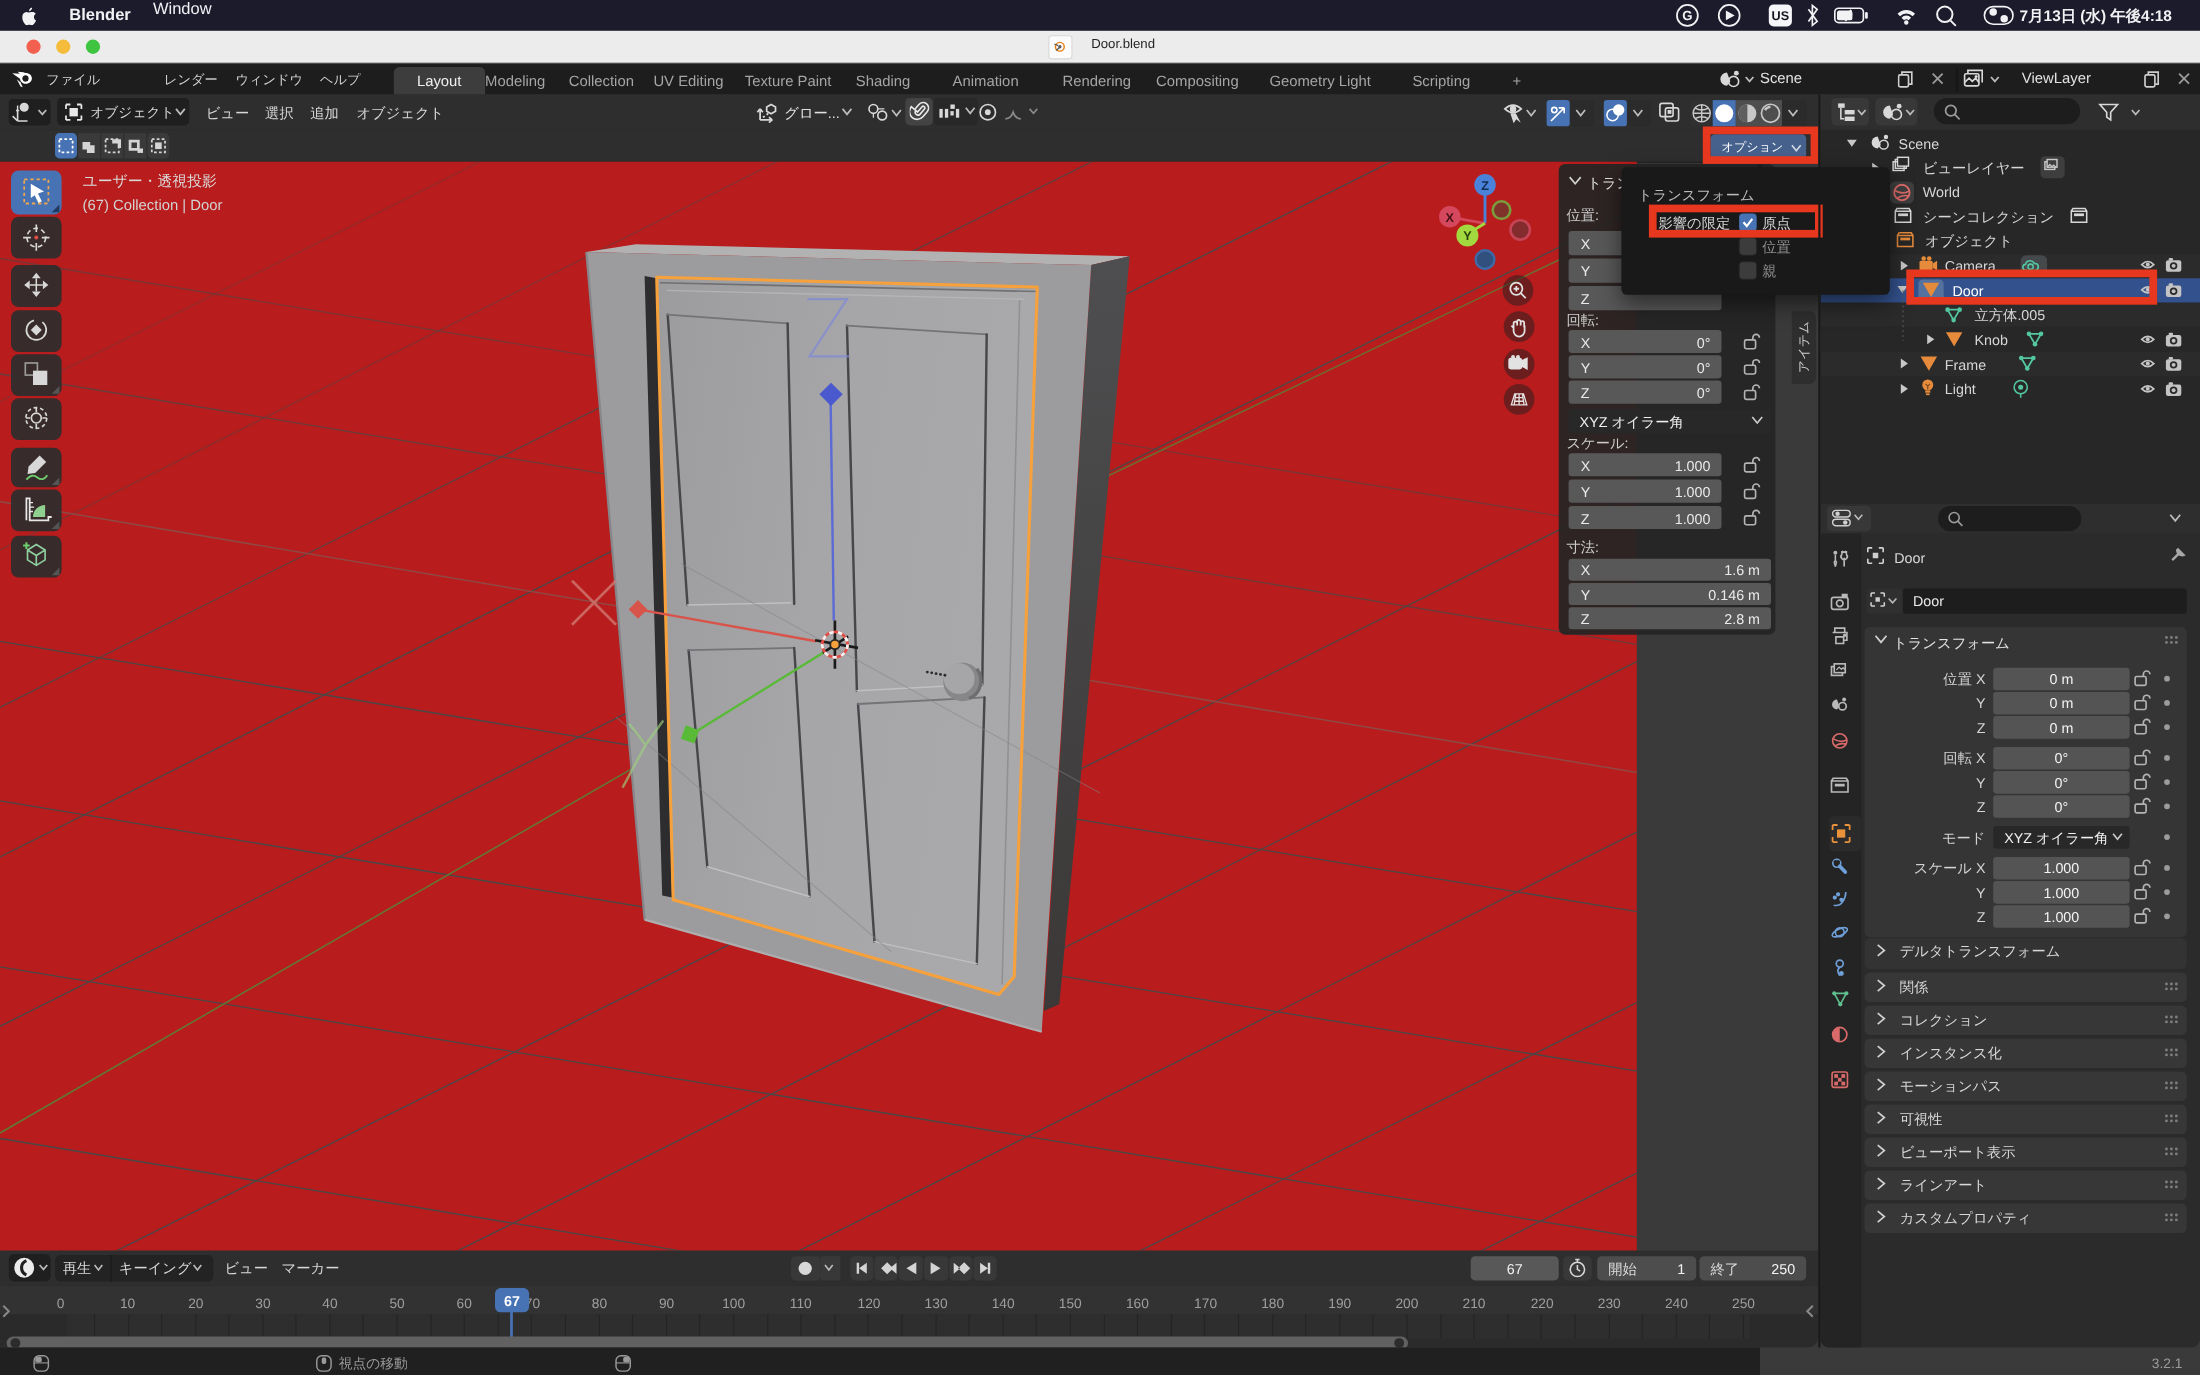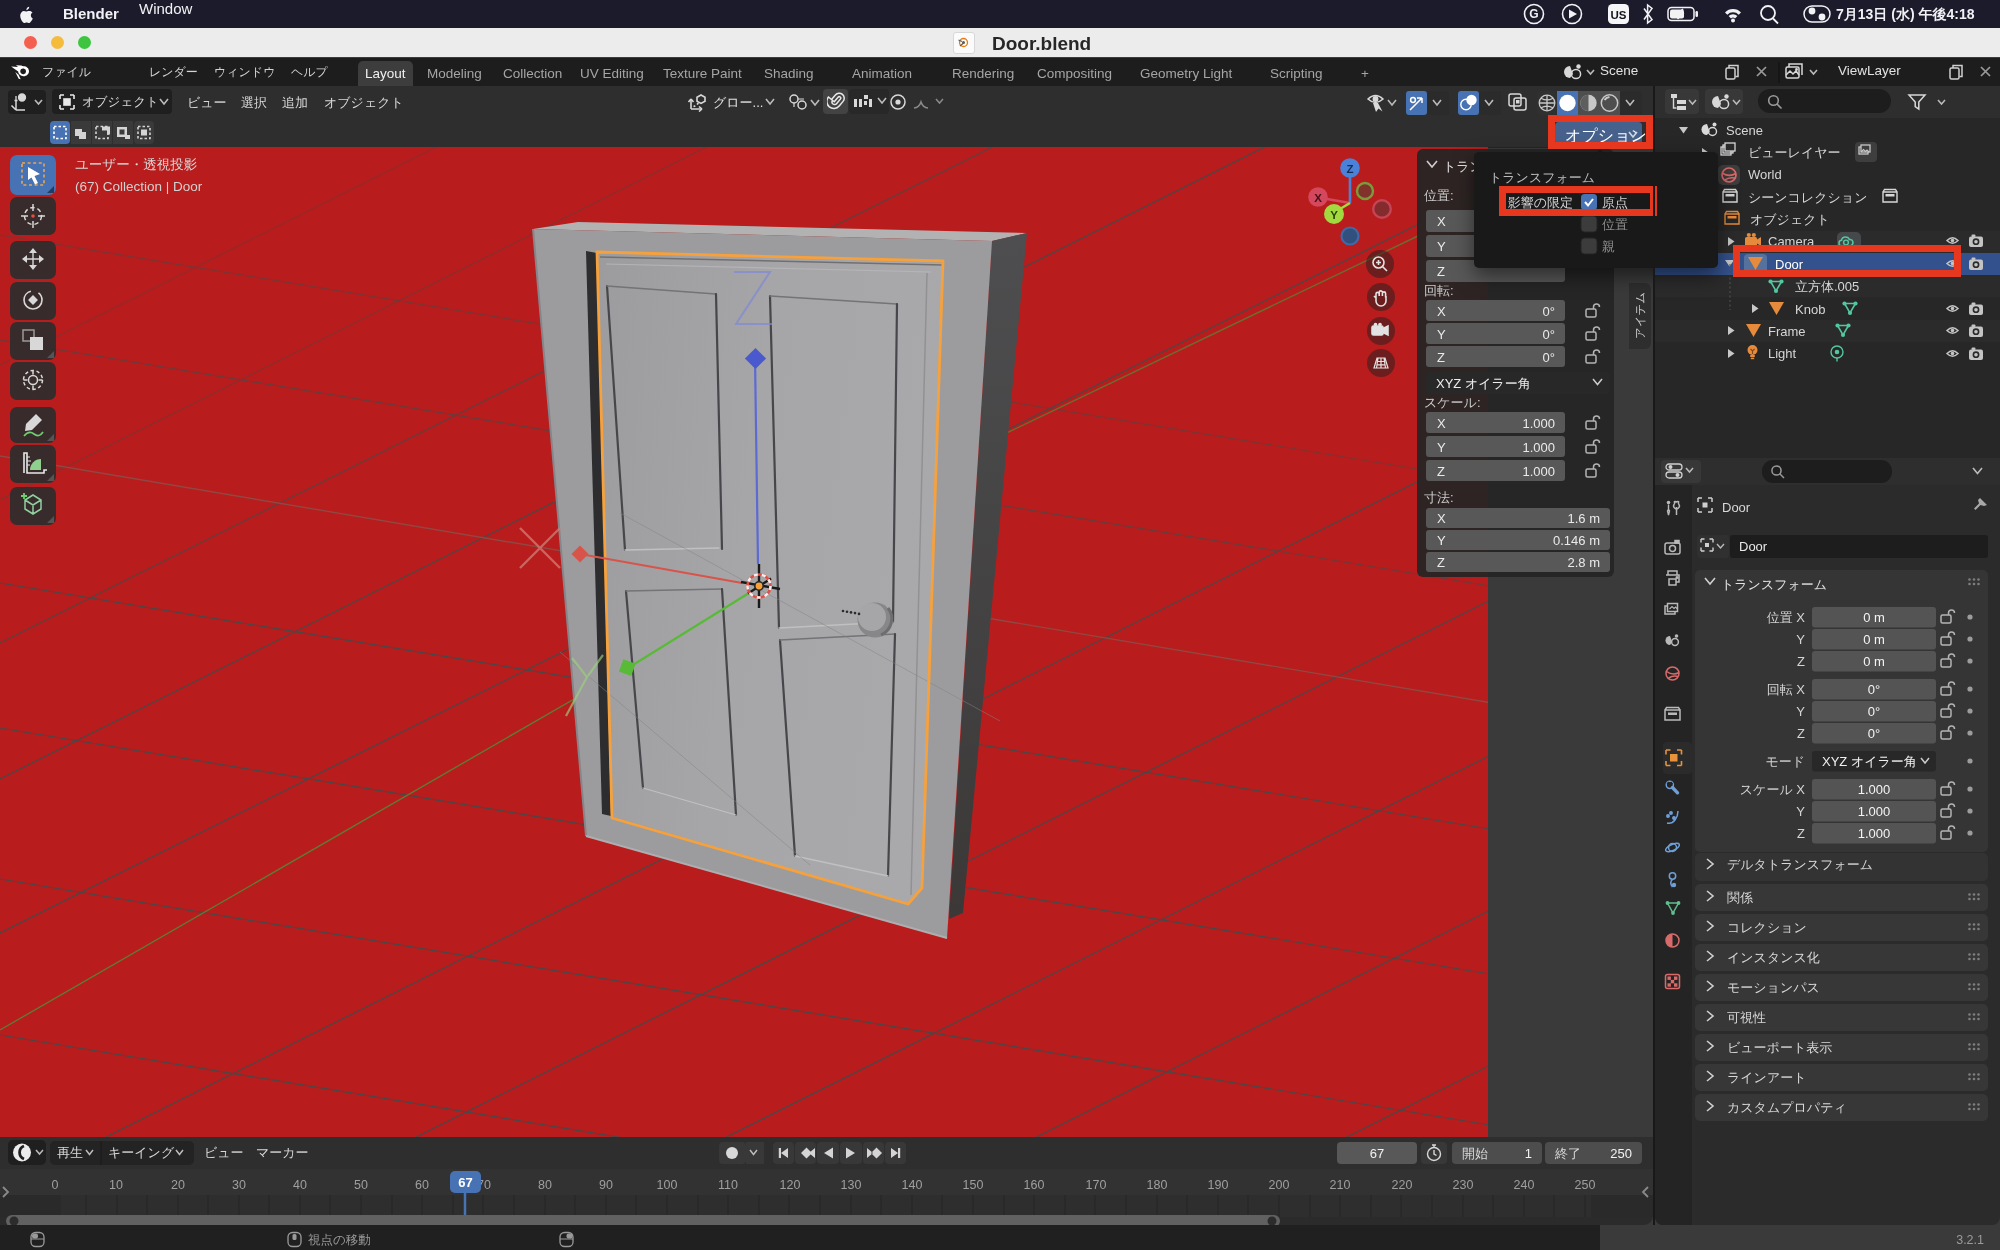--- a/index.html
+++ b/index.html
@@ -8,21 +8,21 @@
   .abs{position:absolute;}
   #page{position:relative;width:2000px;height:1250px;}
   
   #menubar{left:0;top:0;width:2000px;height:28px;background:#1b1b2c;color:#f2f2f5;font-size:15px;}
   #titlebar{left:0;top:28px;width:2000px;height:29px;background:#ececec;border-bottom:1px solid #3c3c3c;}
   .tl{width:13px;height:13px;border-radius:50%;display:block;}
   
   #topbar{left:0;top:58px;width:2000px;height:28px;background:#1d1d1d;color:#d4d4d4;font-size:13.5px;}
   .menuitem.jpm{font-size:12px;top:6px;}
   .menuitem{position:absolute;top:5px;}
-  .wtab{position:absolute;top:3px;height:25px;line-height:25px;padding:0 7px;color:#a5a5a5;border-radius:5px 5px 0 0;}
+  .wtab{position:absolute;top:3px;height:25px;line-height:25px;padding:0 21px;color:#a5a5a5;border-radius:5px 5px 0 0;}
   .wtab.active{background:#3d3d3d;color:#f0f0f0;}
   
   #vheader{left:0;top:86px;width:1653px;height:32px;background:#2e2e2e;border-bottom:1px solid #232323;}
   #theader{left:0;top:118px;width:1653px;height:29px;background:#2e2e2e;border-bottom:1px solid #242424;}
   #oheader{left:1655px;top:86px;width:345px;height:32px;background:#2e2e2e;}
   .hbtn{position:absolute;background:#282828;border-radius:4px;color:#d8d8d8;font-size:13px;}
   
   #viewport{left:0;top:147px;width:1488px;height:990px;background:#b91c1c;overflow:hidden;}
   #outliner{left:1655px;top:118px;width:345px;height:340px;background:#272727;overflow:hidden;}
   #props{left:1655px;top:458px;width:345px;height:767px;background:#2b2b2b;overflow:hidden;border-radius:0 0 8px 8px;}
@@ -79,21 +79,21 @@
   <div class="abs" id="titlebar">
     <span class="tl" style="position:absolute;left:24px;top:8px;background:#f3604f;"></span>
     <span class="tl" style="position:absolute;left:51px;top:8px;background:#f5bc3b;"></span>
     <span class="tl" style="position:absolute;left:78px;top:8px;background:#3ec440;"></span>
     <span style="position:absolute;left:953px;top:4px;width:20px;height:20px;background:#fbfbfb;border:1px solid #d8d8d8;border-radius:3px;"></span>
     <svg style="position:absolute;left:956px;top:7px" width="15" height="15" viewBox="0 0 15 15">
       <circle cx="7.5" cy="7.5" r="4" fill="none" stroke="#e87d0d" stroke-width="1.3"></circle>
       <circle cx="7.5" cy="7.5" r="1.5" fill="#5a5a5a"></circle>
       <path d="M2.5 5 l3.5 1.5 M4 11 l3 -2.5" stroke="#5a5a5a" stroke-width="1.2"></path>
     </svg>
-    <span style="position:absolute;left:992px;top:5px;font-size:19px;font-weight:bold;color:#262626;">Door.blend</span>
+    <span style="position:absolute;left:992px;top:5px;font-size:12px;font-weight:normal;color:#262626;">Door.blend</span>
   </div>
 
   <div class="abs" id="topbar">
     <svg class="abs" style="left:10px;top:5px" width="22" height="18" viewBox="0 0 22 18">
       <path d="M13.6 3.3 c2.9 0 5.4 2.1 5.4 4.9 c0 2.8 -2.4 5 -5.4 5 c-3 0 -5.3 -2.2 -5.4 -4.7 L3.9 5.6 L1.2 3.5 l6.8 0.5 L6 2.2 l5.3 0.4 c0.7 0.5 1.5 0.7 2.3 0.7 Z m0.1 2.2 a2.9 2.9 0 1 0 0 5.7 a2.9 2.9 0 0 0 0 -5.7 Z" fill="#fff"></path>
       <path d="M5.3 9.1 l3.2 2.6 2.2 4.6 -2 -0.6 Z" fill="#fff"></path>
     </svg>
     <span class="menuitem jpm" style="left:42px;">ファイル</span>
     <span class="menuitem jpm" style="left:105px;margin-top:48px;">編集</span>
     <span class="menuitem jpm" style="left:149px;">レンダー</span>
@@ -279,21 +279,21 @@
         <rect x="46" y="5.5" width="12" height="12" fill="none" stroke="#d4d4d4" stroke-width="1.6" stroke-dasharray="2.5 2"></rect>
         <path d="M52 5.5 h8 v8 h-3 v-4 h-5 Z"></path>
         <path d="M67 6 h10 v10 h-10 Z M69.5 8.5 h5 v5 h-5 Z" fill-rule="evenodd"></path>
         <rect x="75" y="14" width="5" height="4"></rect>
         <rect x="88" y="5.5" width="12" height="12" fill="none" stroke="#d4d4d4" stroke-width="1.6" stroke-dasharray="2.5 2"></rect>
         <rect x="91" y="8.5" width="6" height="6"></rect>
       </g>
     </svg>
 
     <span class="abs" style="left:1555px;top:4px;width:87px;height:23px;background:#46618c;border-radius:4px;"></span>
-    <span class="abs" style="left:1565px;top:8px;font-size:16px;color:#fff;">オプション</span>
+    <span class="abs" style="left:1565px;top:8px;font-size:11px;color:#fff;">オプション</span>
     <svg class="abs" style="left:1627px;top:12px" width="12" height="10" viewBox="0 0 12 10">
         <path d="M2 2 l4 5 4-5" stroke="#cfd6e2" stroke-width="1.6" fill="none"></path>
       </svg>
   </div>
 
   <div class="abs" id="oheader">
     <span class="hbtn" style="left:10px;top:3px;width:34px;height:25px;background:#383838;"></span>
     <svg class="abs" style="left:14px;top:7px" width="28" height="18" viewBox="0 0 28 18">
       <g fill="#d8d8d8">
         <rect x="2" y="1" width="6" height="4"></rect>

